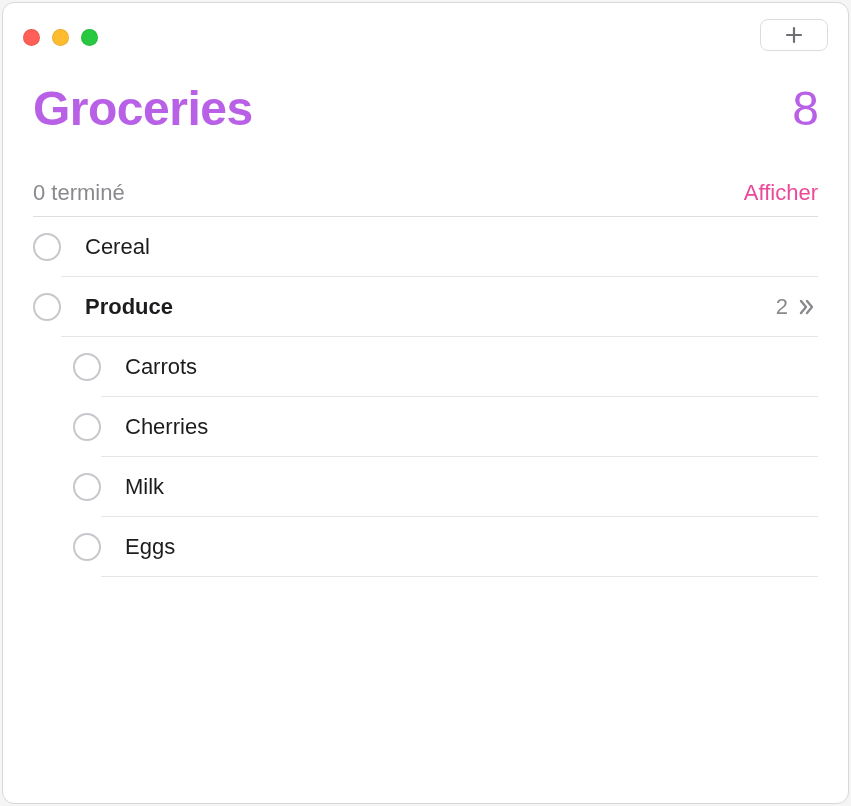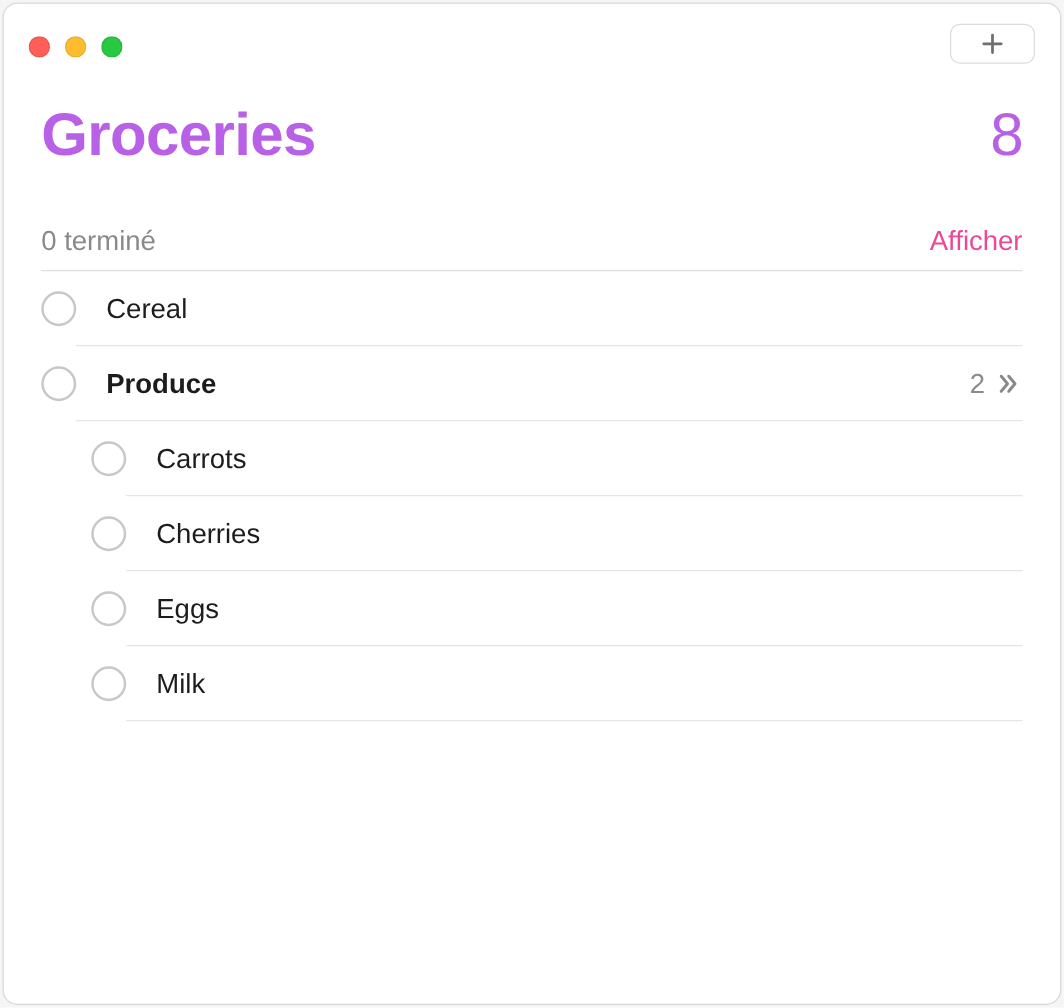--- a/index.html
+++ b/index.html
@@ -204,23 +204,23 @@
       </div>
       <div class="item-row indent">
         <div class="checkbox"></div>
         <div class="item-content">
           <span class="item-title">Cherries</span>
         </div>
       </div>
       <div class="item-row indent">
         <div class="checkbox"></div>
         <div class="item-content">
+          <span class="item-title">Milk</span>
+        </div>
+      </div>
+      <div class="item-row indent">
+        <div class="checkbox"></div>
+        <div class="item-content">
           <span class="item-title">Eggs</span>
-        </div>
-      </div>
-      <div class="item-row indent">
-        <div class="checkbox"></div>
-        <div class="item-content">
-          <span class="item-title">Milk</span>
         </div>
       </div>
     </div>
 </div>
 
 </body></html>

